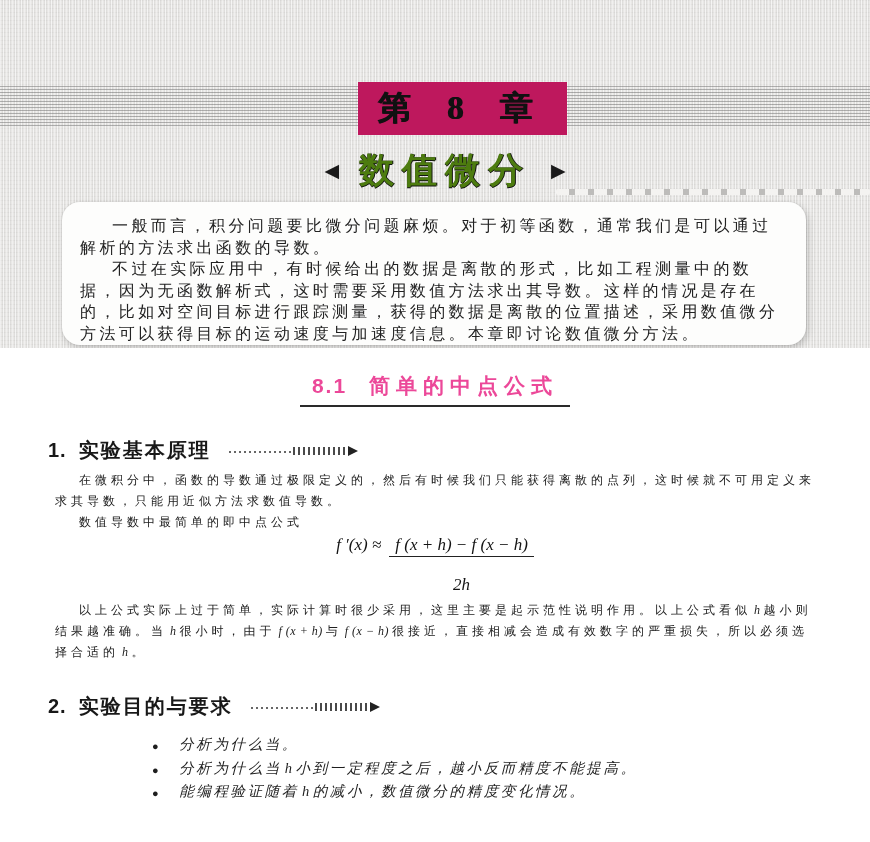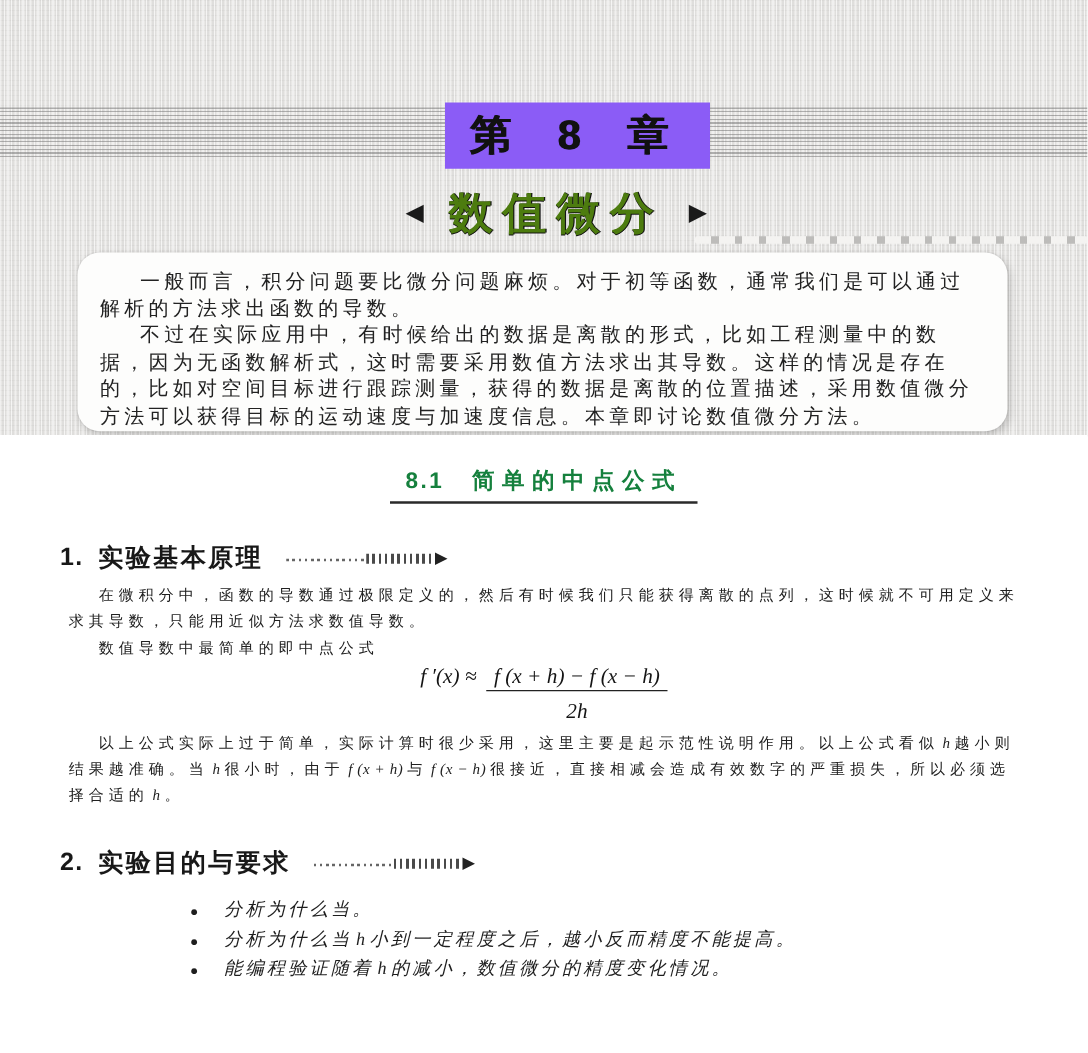--- a/index.html
+++ b/index.html
@@ -21,22 +21,22 @@
   .ruled-band{
     position:absolute;top:86px;left:0;width:870px;height:41px;
     background:repeating-linear-gradient(to bottom, rgba(110,110,110,.5) 0 1px, rgba(0,0,0,0) 1px 3px);
   }
   
   .chapter-row{
     position:absolute;top:82px;left:0;width:870px;text-align:center;
     transform:translateX(27px);
   }
   .chapter-label{
-    display:inline-block;background:#8b5cf6;padding:4px 20px;
-    font-family:Liberation Sans, sans-serif;
+    display:inline-block;background:#be185d;padding:4px 20px;
+    font-family:Liberation Serif, serif;
     font-size:33px;font-weight:900;letter-spacing:14px;color:#111;
     text-shadow:1px 0 0 #111;
   }
   
   .subtitle-row{
     position:absolute;top:148px;left:0;width:870px;height:44px;
     display:flex;align-items:center;justify-content:center;gap:20px;
     transform:translateX(10px);
   }
   .subtitle-text{
@@ -60,21 +60,21 @@
   .intro-box p{
     margin:0;font-size:16px;line-height:21.5px;letter-spacing:3.4px;
     text-indent:2em;color:#222;
   }
   
   .content{position:absolute;top:348px;left:0;width:870px;background:#fff;}
   .section-heading{margin:24px 0 0;text-align:center;}
   .section-heading .wrap{
     display:inline-block;border-bottom:2px solid #2a2a2a;padding:0 12px 5px;
     font-family:"Liberation Sans","DejaVu Sans",sans-serif;
-    font-weight:bold;font-size:18px;color:#15803d;letter-spacing:6px;
+    font-weight:bold;font-size:21px;color:#ec4899;letter-spacing:6px;
   }
   .section-heading .sec-num{margin-right:22px;letter-spacing:2px;}
   .h3-row{
     display:flex;align-items:center;gap:12px;margin:30px 0 0 48px;
     font-family:"Liberation Sans","DejaVu Sans",sans-serif;
     font-weight:bold;font-size:20px;color:#181818;
   }
   .h3-num{letter-spacing:1px;}
   .h3-title{letter-spacing:2px;}
   .deco{display:inline-flex;align-items:center;margin-left:6px;}
@@ -91,21 +91,21 @@
   .para.tight{margin-top:0;}
   .seg-m{font-style:italic;letter-spacing:.5px;padding:0 3px;font-family:"Liberation Serif","DejaVu Serif",serif;}
   
   .formula-row{margin:2px 0 0;text-align:center;}
   .formula{
     display:inline-flex;align-items:flex-start;gap:8px;
     font-style:italic;font-size:17px;color:#141414;
   }
   .frac{display:inline-flex;flex-direction:column;text-align:center;line-height:1.15;}
   .frac .num{border-bottom:1.5px solid #222;padding:0 6px 1px;}
-  .frac .den{padding-top:6px;font-style:italic;}
+  .frac .den{padding-top:18px;font-style:italic;}
   
   .bullets{margin:16px 0 0 152px;}
   .bullet-row{display:flex;align-items:flex-start;margin-top:4px;
     font-size:14.5px;line-height:17.5px;color:#1e1e1e;font-style:italic;letter-spacing:2.6px;}
   .bullet-marker{font-style:normal;font-size:11px;margin:2px 18px 0 0;}
 </style>
 </head>
 <body>
 
 <div class="scan-top"></div>

